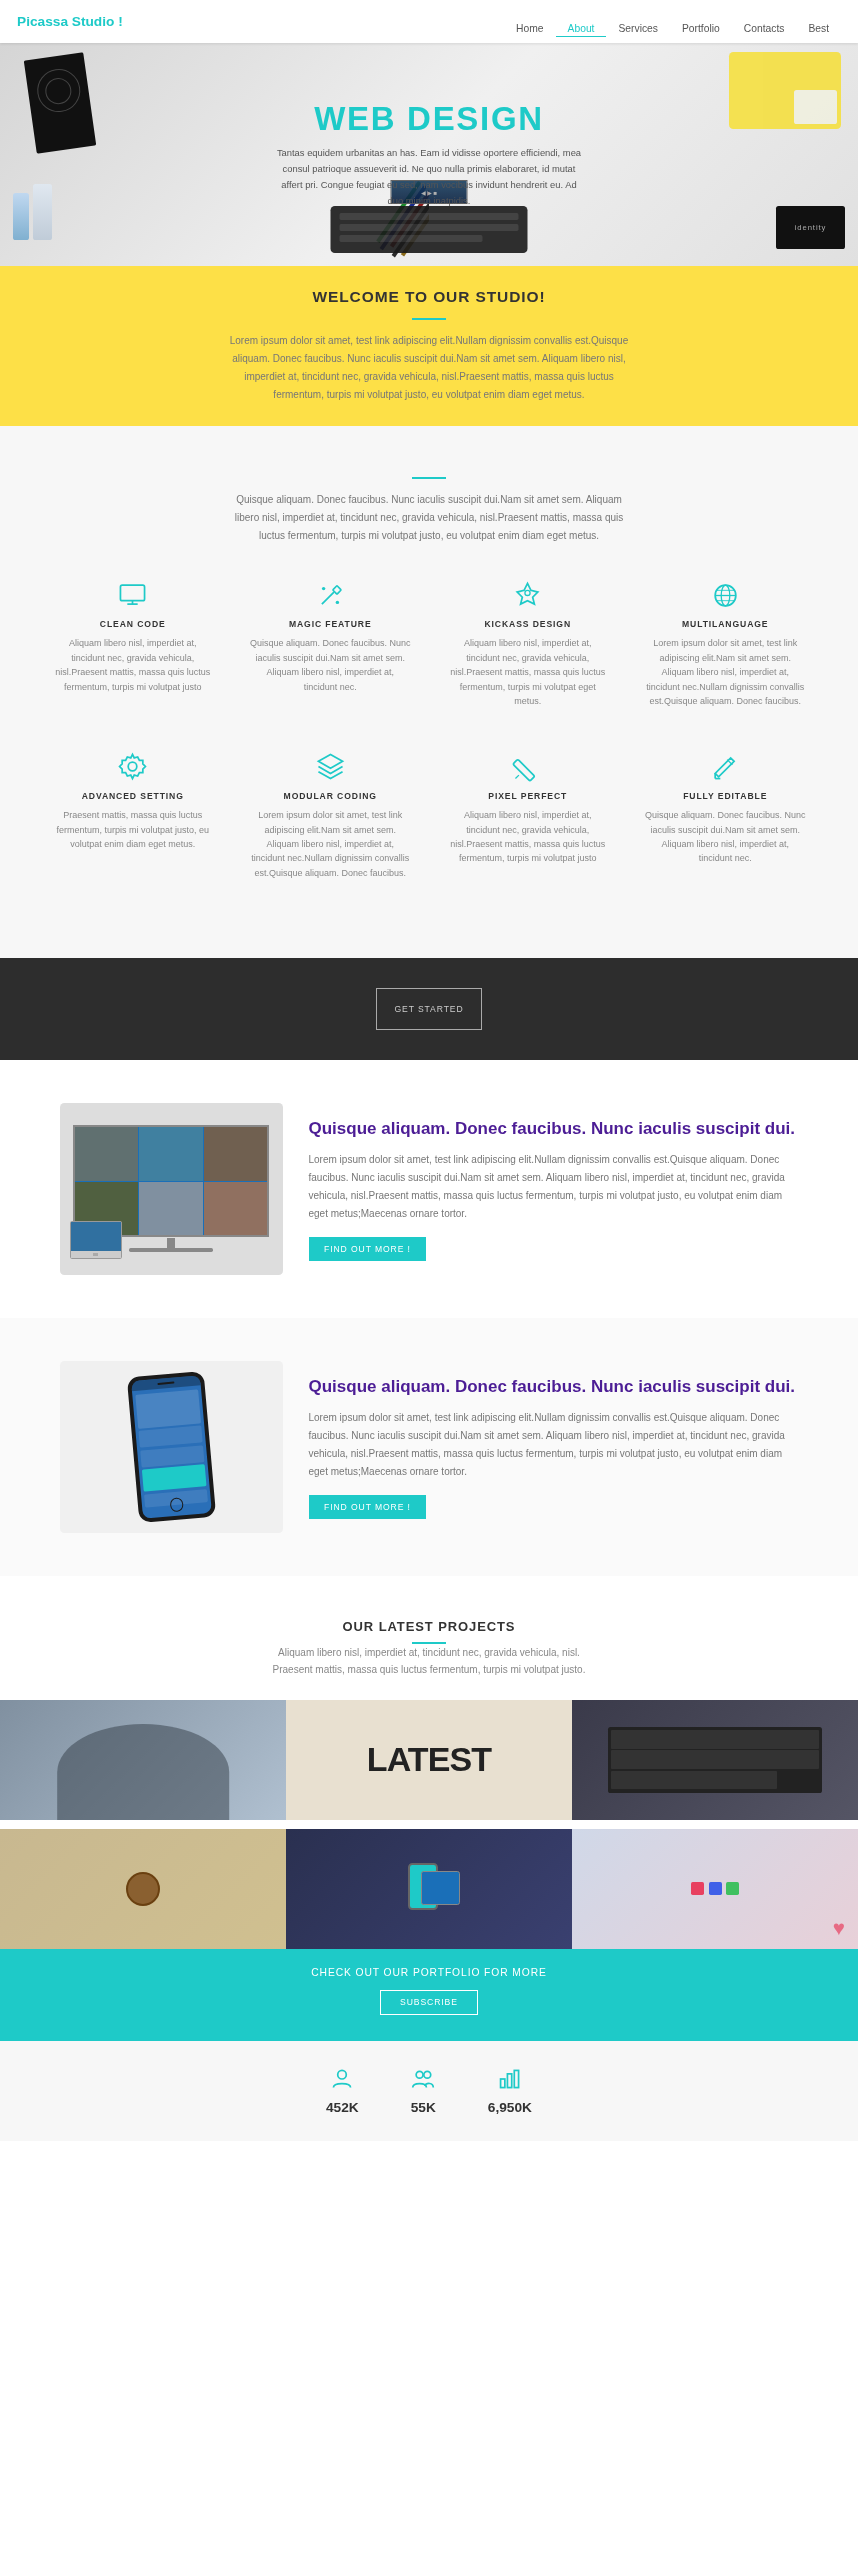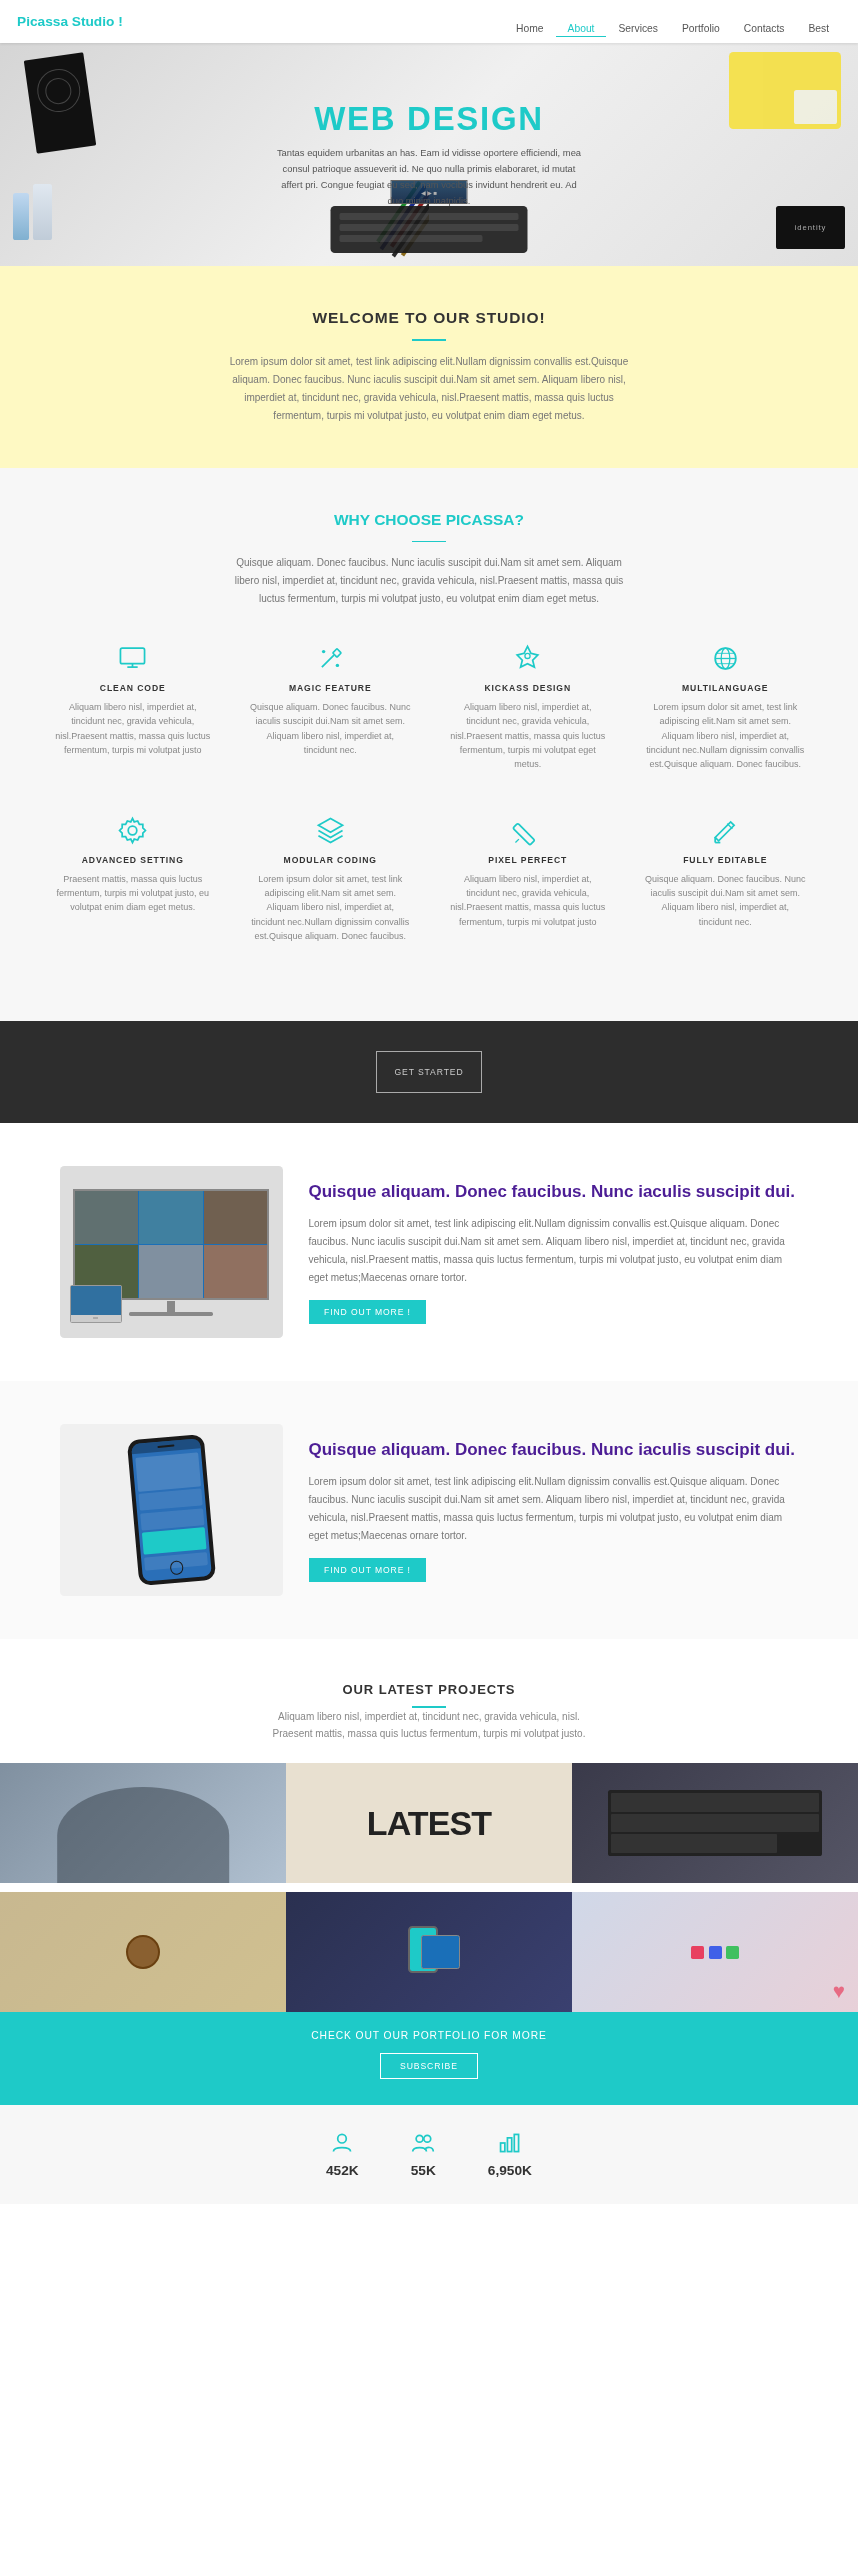--- a/index.html
+++ b/index.html
@@ -70,23 +70,23 @@
     .hero-text {
       font-size: 9.4px;
       color: #555;
       max-width: 309px;
       line-height: 1.7;
       margin: 6.9px auto 0;
     }
 
     
     .section-welcome {
-      padding: 43px 17px;
-      text-align: center;
-      background: #fef9c3;
+      padding: 22px 17px;
+      text-align: center;
+      background: #fde047;
     }
     .section-welcome h2 {
       font-size: 15.5px;
       font-weight: 700;
       color: #333;
       margin-bottom: 12px;
       letter-spacing: 0.9px;
     }
     .section-welcome p {
       font-size: 10px;
@@ -413,23 +413,20 @@
 </section>
 
 <section class="section-welcome">
   <h2>WELCOME TO OUR STUDIO!</h2>
   <div class="divider"></div>
   <br>
   <p>Lorem ipsum dolor sit amet, test link adipiscing elit.Nullam dignissim convallis est.Quisque aliquam. Donec faucibus. Nunc iaculis suscipit dui.Nam sit amet sem. Aliquam libero nisl, imperdiet at, tincidunt nec, gravida vehicula, nisl.Praesent mattis, massa quis luctus fermentum, turpis mi volutpat justo, eu volutpat enim diam eget metus.</p>
 </section>
 
 <section class="section-why">
-  <h2>
-    <span>WHY CHOOSE</span>&nbsp;<span style="color:#1ecac8;">PICASSA?</span>
-  </h2>
   <div class="divider"></div>
   <br>
   <p class="why-text">Quisque aliquam. Donec faucibus. Nunc iaculis suscipit dui.Nam sit amet sem. Aliquam libero nisl, imperdiet at, tincidunt nec, gravida vehicula, nisl.Praesent mattis, massa quis luctus fermentum, turpis mi volutpat justo, eu volutpat enim diam eget metus.</p>
 
   
   <div class="features-grid">
 
     <div class="feature-item">
       <svg class="feature-icon-svg" viewBox="0 0 36 36">
         <rect x="4" y="6" width="28" height="18" rx="2" fill="none" stroke="#1ecac8" stroke-width="2"></rect>

